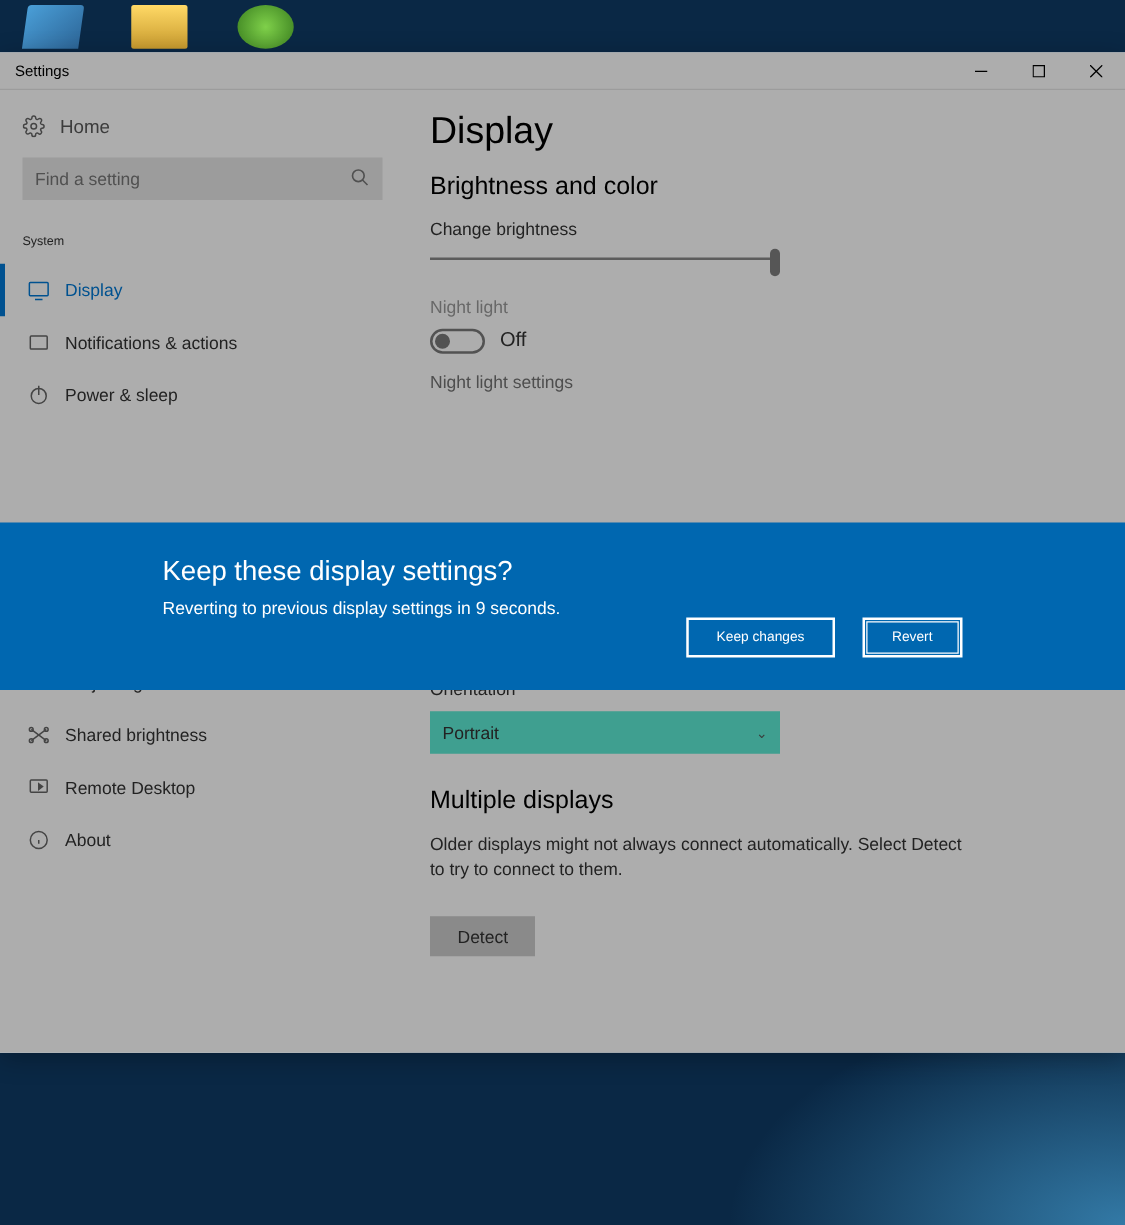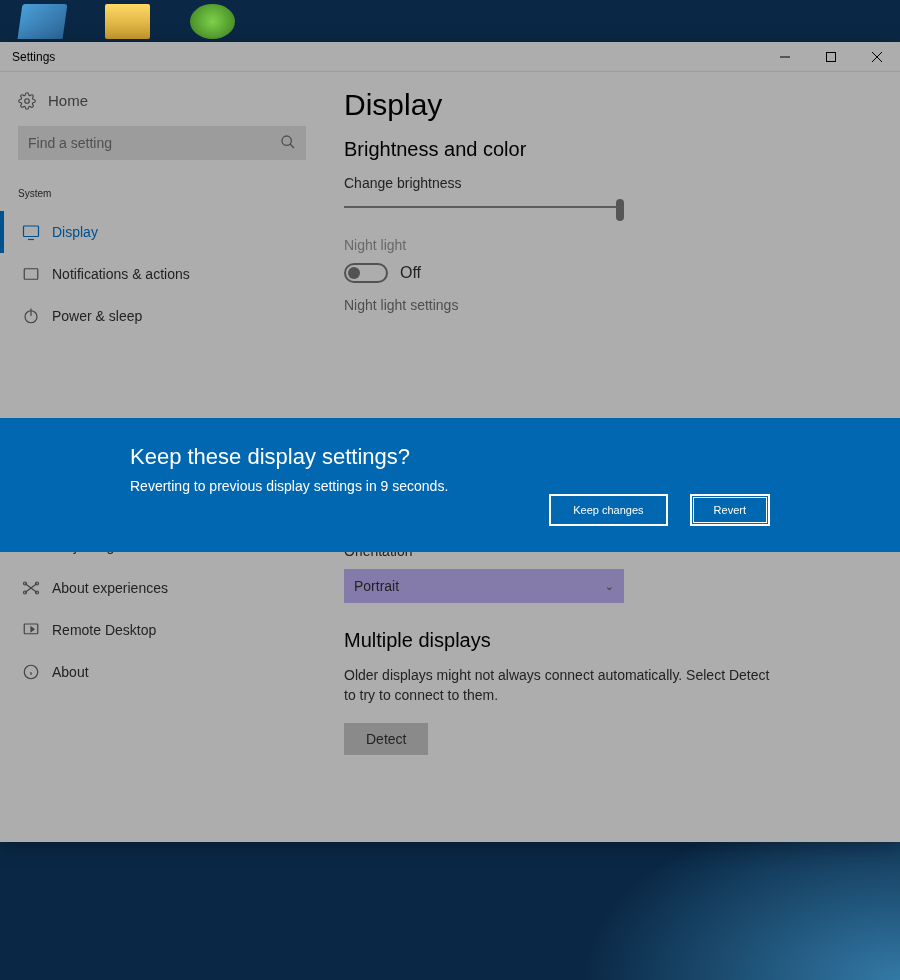--- a/index.html
+++ b/index.html
@@ -16,21 +16,21 @@
 .window { position: absolute; top: 42px; left: 0; width: 900px; height: 800px; background: #fff; display: flex; flex-direction: column; box-shadow: 0 4px 20px rgba(0,0,0,0.3); }
 .titlebar { height: 30px; background: #fff; display: flex; align-items: center; padding-left: 12px; border-bottom: 1px solid #e6e6e6; }
 .titlebar-title { font-size: 12px; color: #000; }
 .titlebar-controls { margin-left: auto; display: flex; }
 .title-btn { width: 46px; height: 29px; display: flex; align-items: center; justify-content: center; font-size: 11px; color: #000; cursor: pointer; }
 .title-btn svg { width:10px; height:10px; }
 
 .window-body { flex: 1; display: flex; background: #fff; overflow: hidden; }
 
 .sidebar { width: 320px; background: #fff; padding: 10px 0; }
-.home-row { display: flex; gap: 12px; padding: 10px 18px; color: #595959; font-size: 15px; cursor: pointer; }
+.home-row { display: flex; align-items: center; gap: 12px; padding: 10px 18px; color: #595959; font-size: 15px; cursor: pointer; }
 .search-box { margin: 6px 14px 18px 18px; position: relative; }
 .search-input { width: 100%; height: 34px; border: none; background: #e6e6e6; padding: 0 34px 0 10px; font-size: 14px; color: #333; }
 .search-input::placeholder { color: #767676; }
 .search-icon { position: absolute; right: 10px; top: 8px; color: #767676; }
 .cat-label { padding: 10px 18px 12px; font-size: 10px; color: #333; }
 .nav { display: flex; flex-direction: column; }
 .nav-item { display: flex; align-items: center; gap: 12px; padding: 12px 18px; font-size: 14px; color: #333; cursor: pointer; border-left: 4px solid transparent; }
 .nav-item.active { border-left-color: #0078d4; color: #0078d4; }
 .nav-icon { width: 18px; height: 18px; display: flex; align-items: center; justify-content: center; color: #656565; flex-shrink: 0; }
 .nav-item.active .nav-icon { color: #0078d4; }
@@ -41,23 +41,23 @@
 .field-label { font-size: 14px; color: #333; margin-bottom: 10px; }
 .disabled-label { color: #9a9a9a; }
 .slider-wrap { position: relative; width: 280px; height: 14px; margin-bottom: 22px; }
 .slider-track { position: absolute; top: 5px; left: 0; right: 0; height: 2px; background: #888; }
 .slider-thumb { position: absolute; right: 0; top: -2px; width: 8px; height: 22px; background: #7f7f7f; border-radius: 4px; }
 .toggle-row { display: flex; align-items: center; gap: 12px; margin-bottom: 14px; }
 .toggle { width: 44px; height: 20px; border: 2px solid #7a7a7a; border-radius: 10px; position: relative; cursor: pointer; }
 .toggle-knob { position: absolute; left: 2px; top: 2px; width: 12px; height: 12px; background: #7a7a7a; border-radius: 50%; }
 .toggle-label { font-size: 16px; color: #333; }
 .link-text { font-size: 14px; color: #737373; margin-bottom: 24px; cursor: pointer; }
-.select { width: 280px; height: 34px; background: #c4b5fd; display: flex; align-items: center; justify-content: space-between; padding: 0 10px; font-size: 14px; color: #333; margin-bottom: 16px; cursor: pointer; }
+.select { width: 280px; height: 34px; background: #5eead4; display: flex; align-items: center; justify-content: space-between; padding: 0 10px; font-size: 14px; color: #333; margin-bottom: 16px; cursor: pointer; }
 .chev { font-size: 11px; color: #555; }
-.helper-text { font-size: 14px; color: #333; max-width: 430px; line-height: 1.4; margin-bottom: 18px; }
+.helper-text { font-size: 14px; color: #333; max-width: 430px; line-height: 1.4; margin-bottom: 28px; }
 .btn-detect { display: inline-block; padding: 8px 22px; background: #ccc; font-size: 14px; color: #333; cursor: pointer; }
 
 .dim-overlay { position: absolute; top: 42px; left: 0; width: 900px; height: 800px; background: rgba(0,0,0,0.32); }
 
 .dialog { position: absolute; top: 418px; left: 0; width: 900px; background: #0067b0; color: #fff; padding: 26px 130px 26px 130px; }
 .dialog-title { font-size: 22px; font-weight: 400; margin-bottom: 8px; }
 .dialog-msg { font-size: 14px; }
 .dialog-buttons { display: flex; gap: 22px; justify-content: flex-end; margin-right: 0; }
 .dlg-btn { padding: 8px 22px; border: 2px solid #fff; background: transparent; color: #fff; font-size: 11px; cursor: pointer; }
 .dlg-btn.default { border: 2px solid #fff; outline: 1px solid #fff; outline-offset: -4px; }
@@ -169,21 +169,21 @@
           <span class="nav-icon">
               <svg width="18" height="18" viewBox="0 0 24 24" fill="none" stroke="currentColor" stroke-width="1.6">
                 <line x1="4" y1="6" x2="20" y2="18"></line>
                 <line x1="4" y1="18" x2="20" y2="6"></line>
                 <circle cx="4" cy="6" r="2"></circle>
                 <circle cx="20" cy="6" r="2"></circle>
                 <circle cx="4" cy="18" r="2"></circle>
                 <circle cx="20" cy="18" r="2"></circle>
               </svg>
             </span>
-          <span>About experiences</span>
+          <span>Shared brightness</span>
         </div>
         <div class="nav-item">
           <span class="nav-icon">
               <svg width="18" height="18" viewBox="0 0 24 24" fill="none" stroke="currentColor" stroke-width="1.6">
                 <rect x="3" y="4" width="18" height="13" rx="1"></rect>
                 <path d="M12 8l4 3-4 3z" fill="currentColor"></path>
               </svg>
             </span>
           <span>Remote Desktop</span>
         </div>

